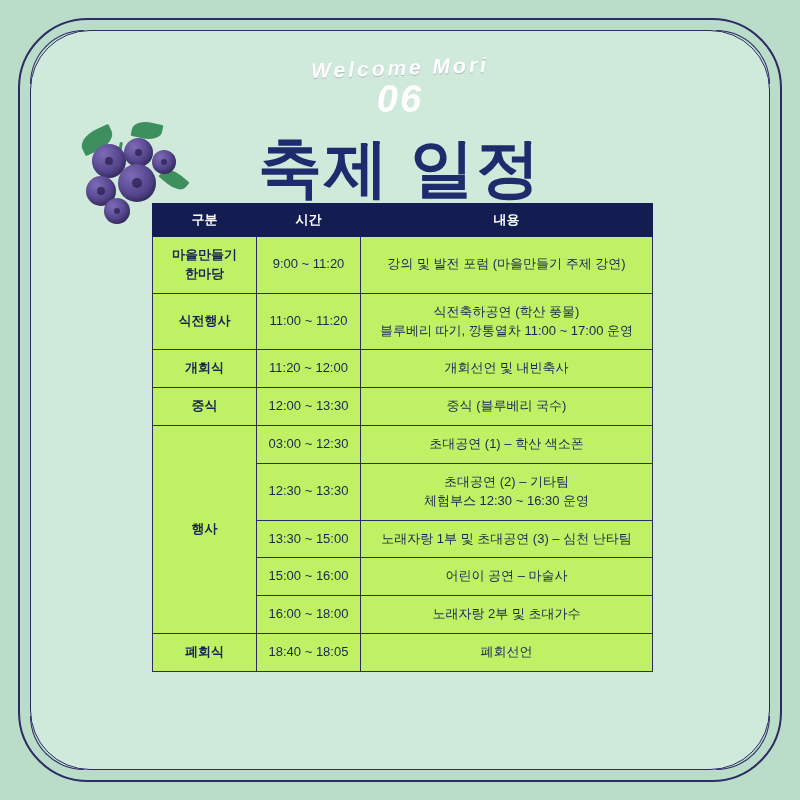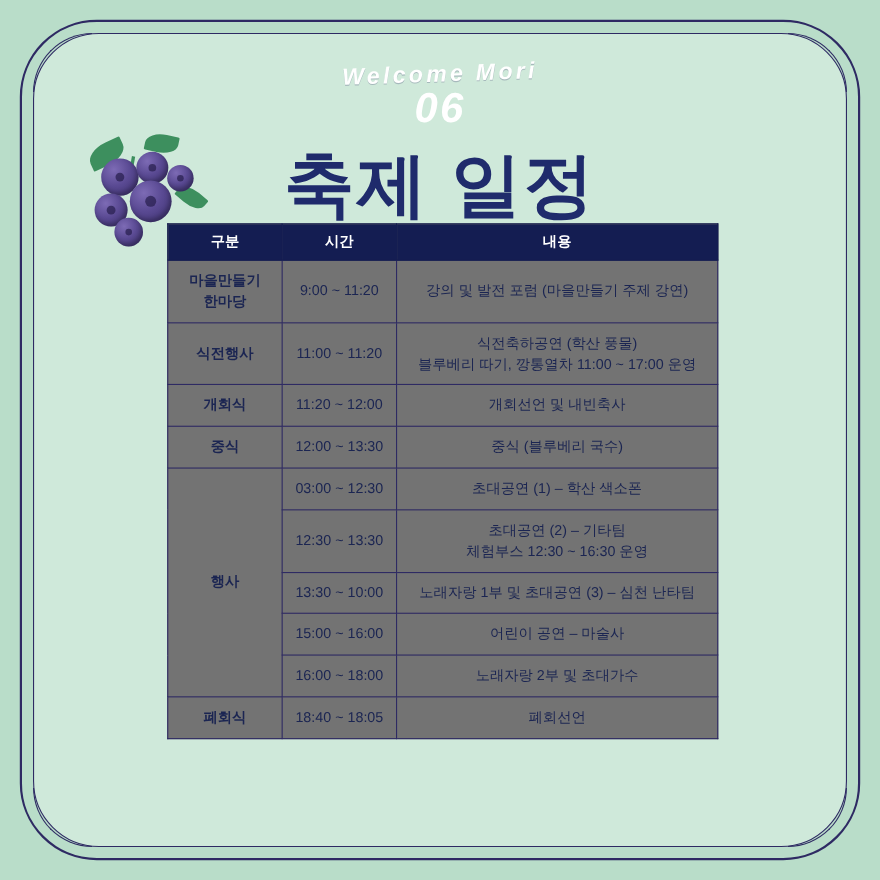--- a/index.html
+++ b/index.html
@@ -149,21 +149,21 @@
   .table-wrap {
     position: absolute;
     left: 152px;
     top: 203px;
     width: 500px;
   }
   table.schedule {
     border-collapse: collapse;
     width: 500px;
     table-layout: fixed;
-    background: #737373;
+    background: #bef264;
   }
   table.schedule th {
     background: #141d52;
     color: #ffffff;
     font-size: 13px;
     font-weight: bold;
     padding: 7px 4px;
     border: 1px solid #141d52;
     text-align: center;
   }
@@ -271,21 +271,21 @@
           <tr>
             <td class="cat" rowspan="5">행사</td>
             <td class="time">03:00 ~ 12:30</td>
             <td class="desc">초대공연 (1) – 학산 색소폰</td>
           </tr>
           <tr>
             <td class="time">12:30 ~ 13:30</td>
             <td class="desc">초대공연 (2) – 기타팀<br>체험부스 12:30 ~ 16:30 운영</td>
           </tr>
           <tr>
-            <td class="time">13:30 ~ 10:00</td>
+            <td class="time">13:30 ~ 15:00</td>
             <td class="desc">노래자랑 1부 및 초대공연 (3) – 심천 난타팀</td>
           </tr>
           <tr>
             <td class="time">15:00 ~ 16:00</td>
             <td class="desc">어린이 공연 – 마술사</td>
           </tr>
           <tr>
             <td class="time">16:00 ~ 18:00</td>
             <td class="desc">노래자랑 2부 및 초대가수</td>
           </tr>

